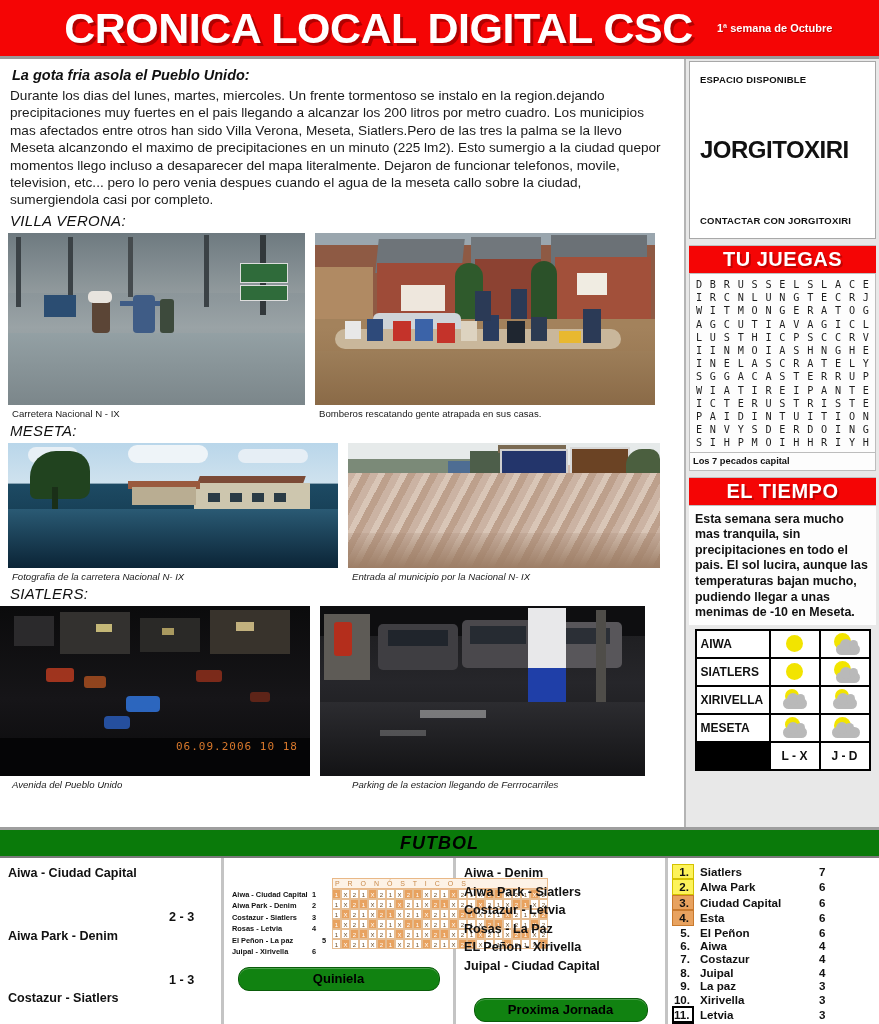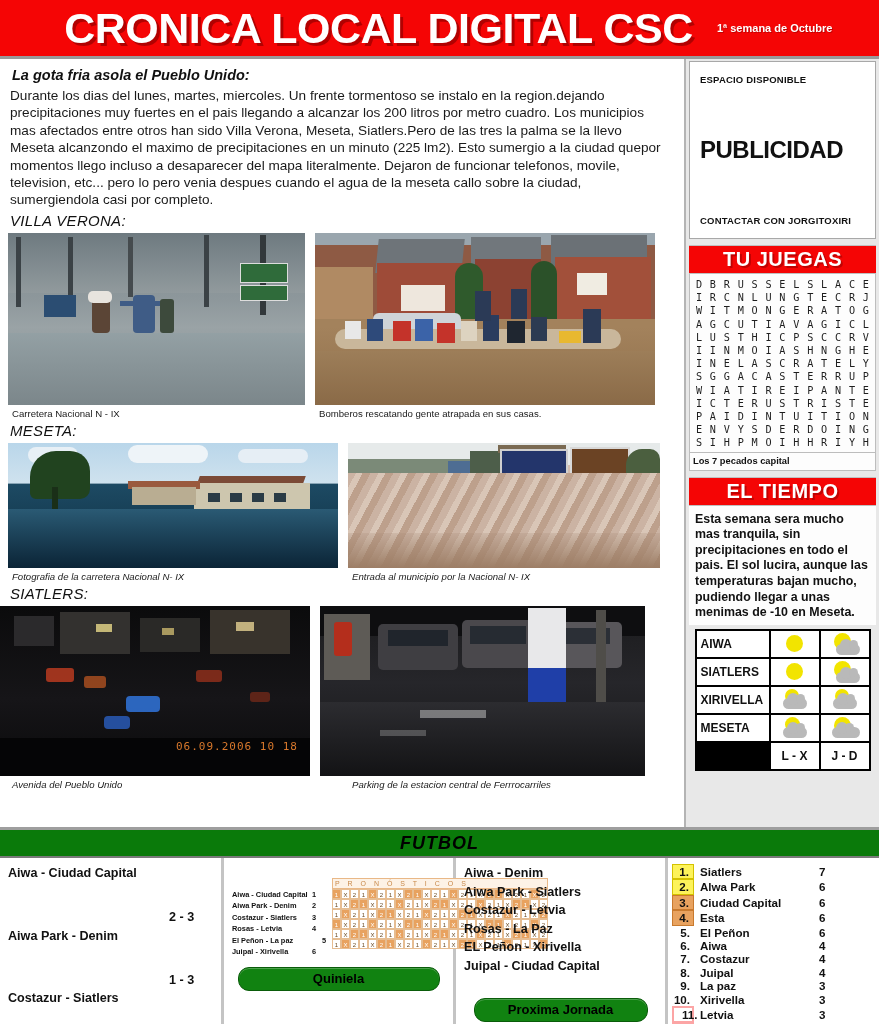--- a/index.html
+++ b/index.html
@@ -98,21 +98,21 @@
   .qcell{width:9px;height:10px;font-size:6px;line-height:10px;text-align:center;color:#6b4a22;
          border:1px solid #e6bd92;box-sizing:border-box;}
   .qcell.on{background:#e8a25f;color:#fff;}
   .qcell.off{background:#fff;}
 
   
   .stand-line{display:flex;align-items:center;font-size:11.6px;font-weight:bold;color:#111;line-height:13.4px;}
   .st-pos{width:22px;text-align:right;padding-right:4px;box-sizing:border-box;}
   .st-pos.hl-y{background:#fdf35a;border:1px solid #d4c200;}
   .st-pos.hl-o{background:#e8a25f;border:1px solid #c97a2e;}
-  .st-pos.hl-r{background:#ffffff;border:2px solid #fca5a5;padding-left:8px;}
+  .st-pos.hl-r{background:#ffffff;border:2px solid #000000;}
   .st-team{flex:1;padding-left:6px;}
   .st-pts{width:52px;text-align:left;}
 </style>
 </head>
 <body>
 
 <div id="page">
 
   <div class="masthead">
     <div class="masthead-title">CRONICA LOCAL DIGITAL CSC</div>
@@ -263,30 +263,30 @@
           <div class="pblk" style="left:0;top:96px;width:325px;height:74px;background:linear-gradient(#2c2c30,#131315);"></div>
           <div class="pblk" style="left:100px;top:104px;width:66px;height:8px;background:#bdbdbd;opacity:.55;"></div>
           <div class="pblk" style="left:60px;top:124px;width:46px;height:6px;background:#9e9e9e;opacity:.4;"></div>
         </div>
       </div>
       <div style="display:flex;">
         <div style="width:340px;">
             <div class="caption">Avenida  del Pueblo Unido</div>
           </div>
         <div style="flex:1;">
-            <div class="caption">Parking de la estacion central de Ferrrocarriles</div>
+            <div class="caption">Parking de la estacion llegando de Ferrrocarriles</div>
           </div>
       </div>
     </div>
 
     <div class="side-col">
 
       <div class="ad-box">
         <div class="ad-top">ESPACIO DISPONIBLE</div>
-        <div class="ad-mid">PUBLICIDAD</div>
+        <div class="ad-mid">JORGITOXIRI</div>
         <div class="ad-bot">CONTACTAR CON JORGITOXIRI</div>
       </div>
 
       <div class="red-banner">TU JUEGAS</div>
       <div class="wordsearch">
         <div class="ws-row">
             <span>D</span>
             <span>B</span>
             <span>R</span>
             <span>U</span>

